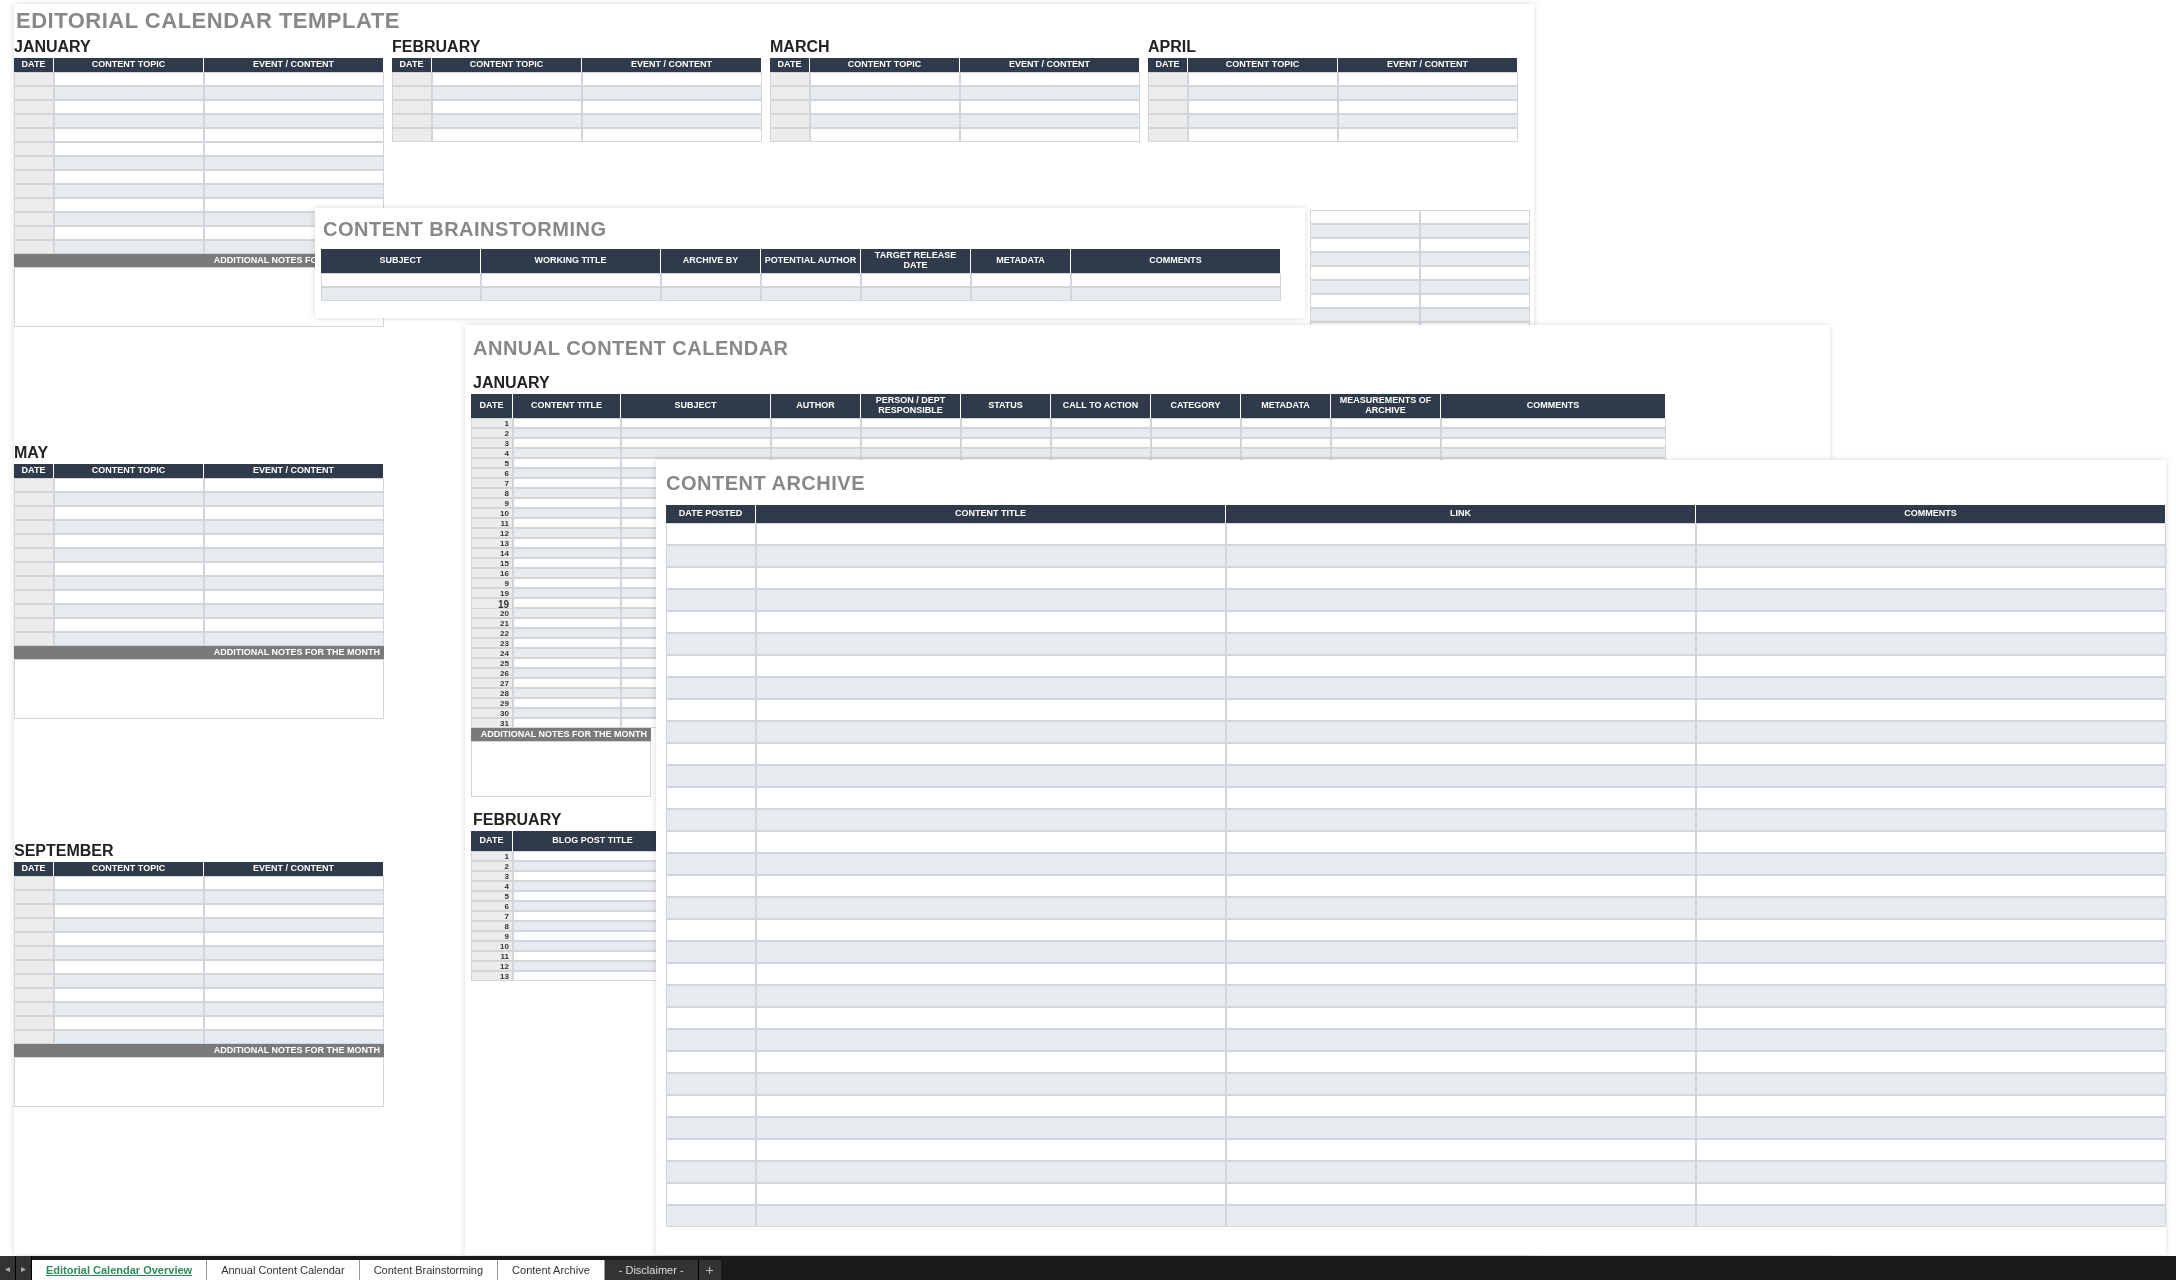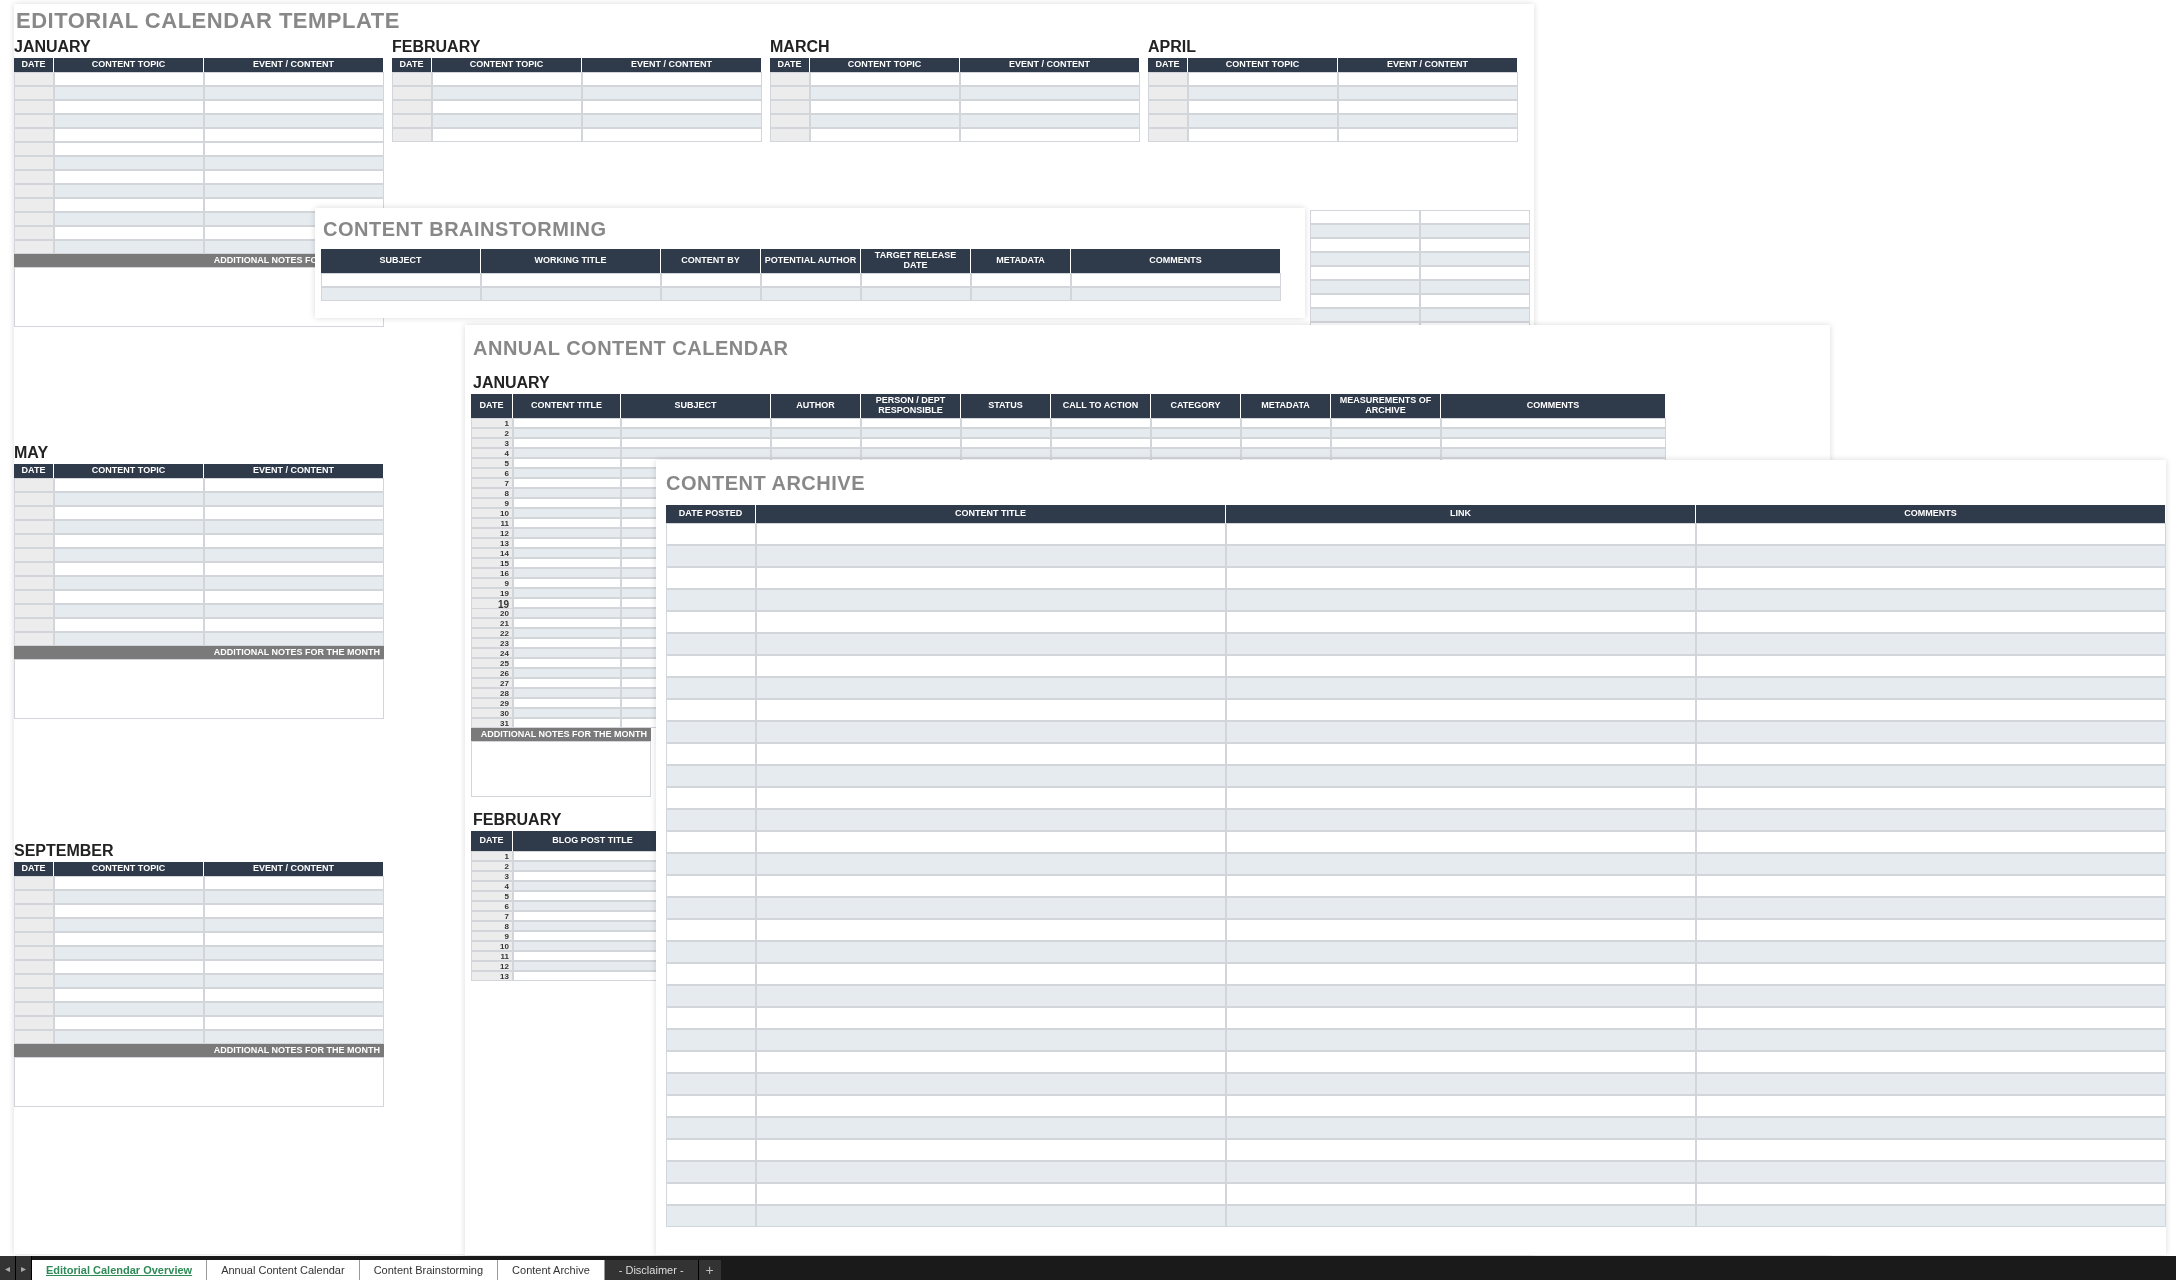--- a/index.html
+++ b/index.html
@@ -508,21 +508,21 @@
         <div class="cell stripe-b" style="width:110px"></div>
       </div>
     </div>
 </div>
 
 <div class="panel" style="left:315px;top:208px;width:990px;height:110px;">
   <div class="title-big" style="font-size:20px;padding:10px 8px 8px 8px;">CONTENT BRAINSTORMING</div>
   <div class="hdr-row" style="margin-left:6px;">
     <div class="hdr bs-col1">SUBJECT</div>
     <div class="hdr bs-col2">WORKING TITLE</div>
-    <div class="hdr bs-col3">CONTENT BY</div>
+    <div class="hdr bs-col3">ARCHIVE BY</div>
     <div class="hdr bs-col4">POTENTIAL AUTHOR</div>
     <div class="hdr bs-col5">TARGET RELEASE DATE</div>
     <div class="hdr bs-col6">METADATA</div>
     <div class="hdr bs-col7">COMMENTS</div>
   </div>
   <div id="bs-rows" style="margin-left:6px;">
       <div class="row-strip">
         <div class="cell bs-col1 stripe-a"></div>
         <div class="cell bs-col2 stripe-a"></div>
         <div class="cell bs-col3 stripe-a"></div>

